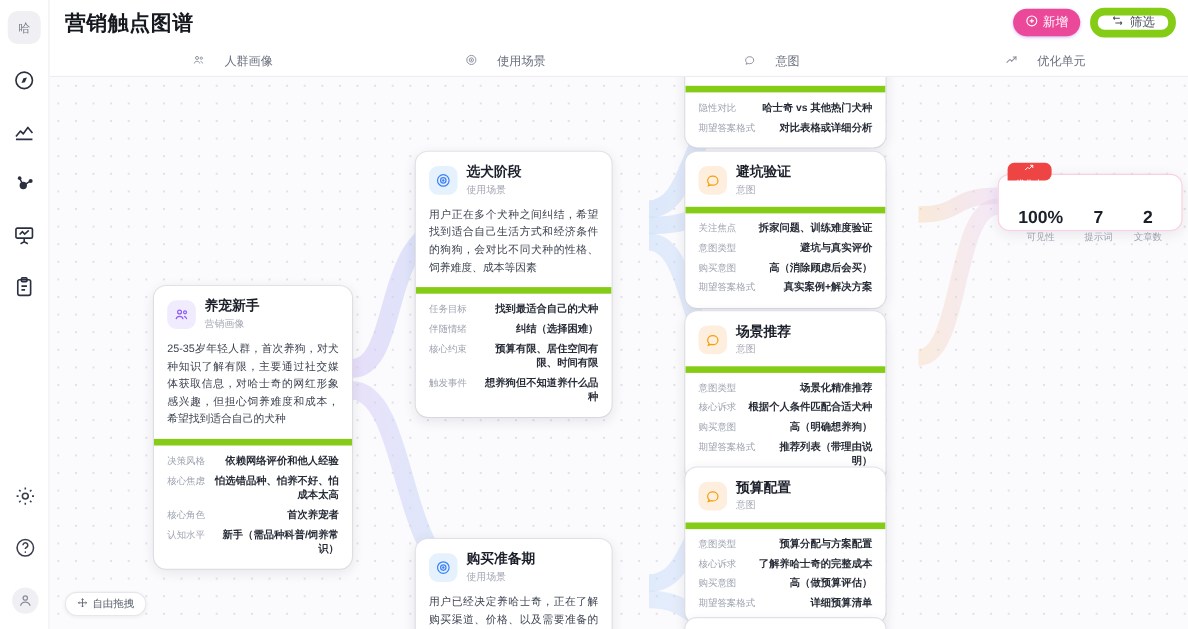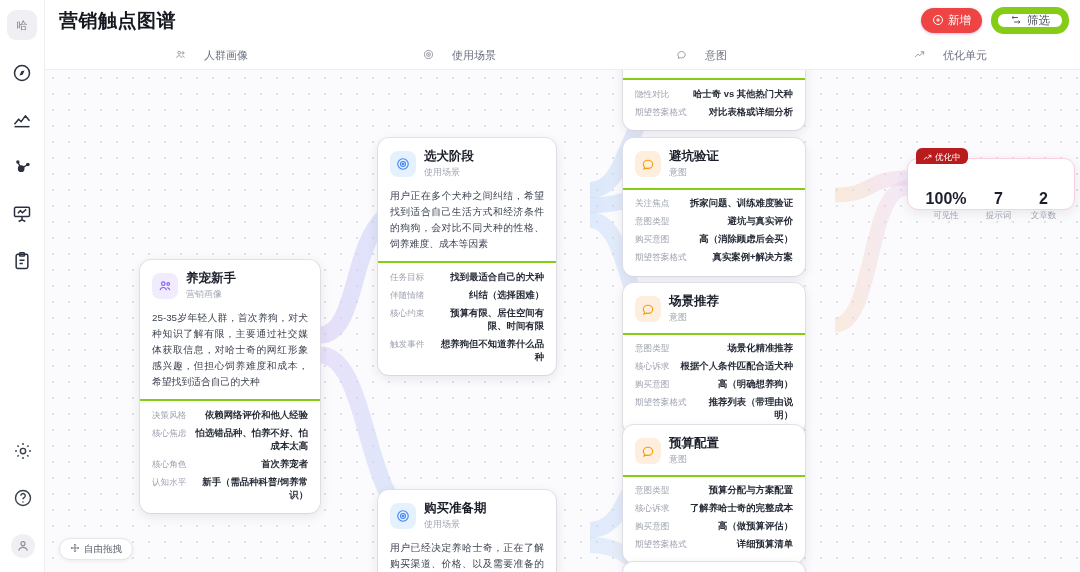--- a/index.html
+++ b/index.html
@@ -37,21 +37,21 @@
 
   
   .header {
     position: absolute; left: 45px; top: 0; width: 1035px; height: 41px;
     background: #fff; display: flex; align-items: center; z-index: 30;
   }
   .page-title { margin-left: 14px; font-size: 19px; font-weight: 700; letter-spacing: .5px; color: #16181f; }
   .header-actions { margin-left: auto; margin-right: 11px; display: flex; align-items: center; gap: 9px; }
   .btn-new {
     display: flex; align-items: center; gap: 4px; height: 25px; padding: 0 11px;
-    border-radius: 13px; background: #ef4444; color: #fff; font-size: 11.5px; cursor: pointer;
+    border-radius: 13px; background: #ec4899; color: #fff; font-size: 11.5px; cursor: pointer;
     box-shadow: 0 1px 3px rgba(124,58,237,.35);
     font-family: Liberation Serif, serif;
   }
   .btn-new svg { width: 12px; height: 12px; }
   .btn-filter {
     display: flex; align-items: center; gap: 5px; height: 27px; padding: 0 12px;
     border-radius: 13px; background: #fff; border: 7px solid #84cc16; color: #4a4f5c;
     font-size: 11.5px; cursor: pointer;
   }
   .btn-filter svg { width: 12px; height: 12px; }
@@ -86,43 +86,43 @@
   .card-accent { position: absolute; left: -8px; top: 10px; width: 20px; bottom: 10px; border-radius: 9px; z-index: -1; }
   .card-head { display: flex; align-items: center; gap: 8px; padding: 11px 12px 9px 12px; }
   .card-ico { width: 26px; height: 26px; border-radius: 8px; display: flex; align-items: center; justify-content: center; flex: 0 0 auto; }
   .card-ico svg { width: 14px; height: 14px; }
   .card-title { font-size: 12.5px; font-weight: 700; color: #1b1f2a; line-height: 1.25; }
   .card-sub { font-size: 9px; color: #a4a8b4; margin-top: 1px; }
   .card-desc {
     padding: 0 12px 9px 12px; font-size: 9.8px; line-height: 1.65; color: #3d4350;
     text-align: justify;
   }
-  .card-rows { border-top: 2px solid #84cc16; padding: 5px 12px 9px 12px; }
+  .card-rows { border-top: 6px solid #84cc16; padding: 5px 12px 9px 12px; }
   .row { display: flex; align-items: baseline; justify-content: space-between; gap: 8px; padding: 2.5px 0; }
   .row-k { font-size: 8.6px; color: #9ea3b0; flex: 0 0 auto; }
   .row-v { font-size: 9.4px; color: #262b36; font-weight: 600; text-align: right; }
 
   
   .v-purple .card-ico { background: #f1ebfe; color: #8b5cf6; }
   .v-purple .card-accent { background: #c9b4f7; }
   .v-blue   .card-ico { background: #e6f1fe; color: #3b82f6; }
   .v-blue   .card-accent { background: #a9cdf7; }
   .v-orange .card-ico { background: #fdeede; color: #f59e0b; }
   .v-orange .card-accent { background: #f6c98a; }
 
   
   .metric {
     position: absolute; background: #fff; border: 1px solid #fbcfe1; border-radius: 11px;
     box-shadow: 0 3px 12px rgba(30,34,56,.09);
     display: flex; align-items: center; justify-content: space-around; padding: 10px 8px;
   }
   .metric-badge {
     position: absolute; top: -11px; left: 8px; height: 16px; padding: 0 7px;
-    background: #b91c1c; color: #fff; border-radius: 6px 6px 6px 0;
-    font-size: 8.5px; display: flex; align-items: flex-end; gap: 3px;
+    background: #ef4444; color: #fff; border-radius: 6px 6px 6px 0;
+    font-size: 8.5px; display: flex; align-items: center; gap: 3px; flex-direction: column;
   }
   .metric-badge svg { width: 9px; height: 9px; }
   .metric-item { text-align: center; margin-top: 44px; }
   .metric-val { font-size: 16px; font-weight: 700; color: #1b1f2a; line-height: 1.1; }
   .metric-lbl { font-size: 8.6px; color: #9ea3b0; margin-top: 3px; }
 
   
   .pill {
     position: absolute; left: 14px; bottom: 12px; height: 22px; padding: 0 10px;
     background: #fff; border: 1px solid #e6e6ec; border-radius: 11px;

